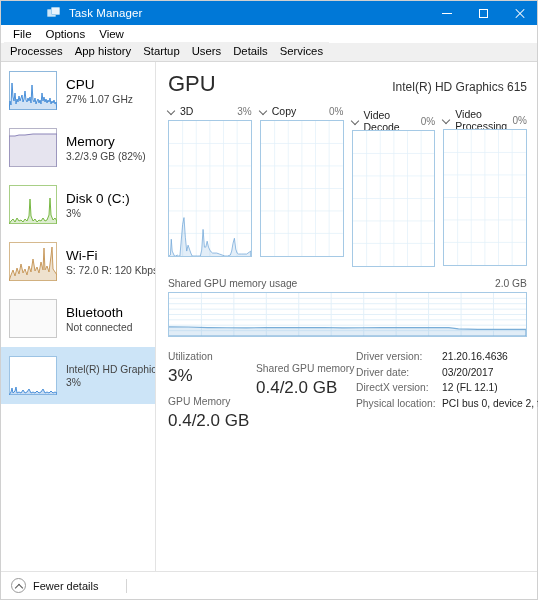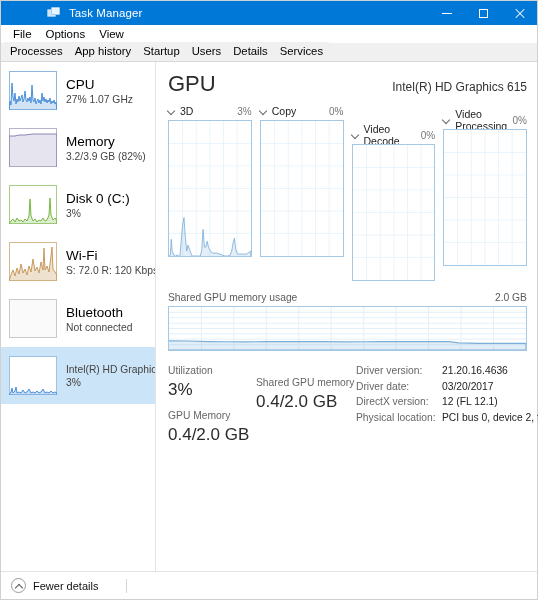--- a/index.html
+++ b/index.html
@@ -283,21 +283,21 @@
                 <line x1="0" y1="22.8" x2="180" y2="22.8"></line>
                   <line x1="0" y1="45.6" x2="180" y2="45.6"></line>
                 <line x1="0" y1="68.5" x2="180" y2="68.5"></line>
                   <line x1="0" y1="91.3" x2="180" y2="91.3"></line>
                 <line x1="0" y1="114.1" x2="180" y2="114.1"></line>
               </g>
             </svg>
           </div>
         </div>
 
-        <div class="gcell" style="margin-top:24px">
+        <div class="gcell" style="margin-top:10px">
           <div class="gcap">
             <div class="gcap-left">
               <span class="chev"></span>
               <span class="gcap-name">Video Decode</span>
             </div>
             <span class="gcap-val">0%</span>
           </div>
           <div class="plot" style="height:137px">
             <svg viewBox="0 0 180 137" preserveAspectRatio="none">
               <g stroke="#e2eff9" stroke-width="1">

